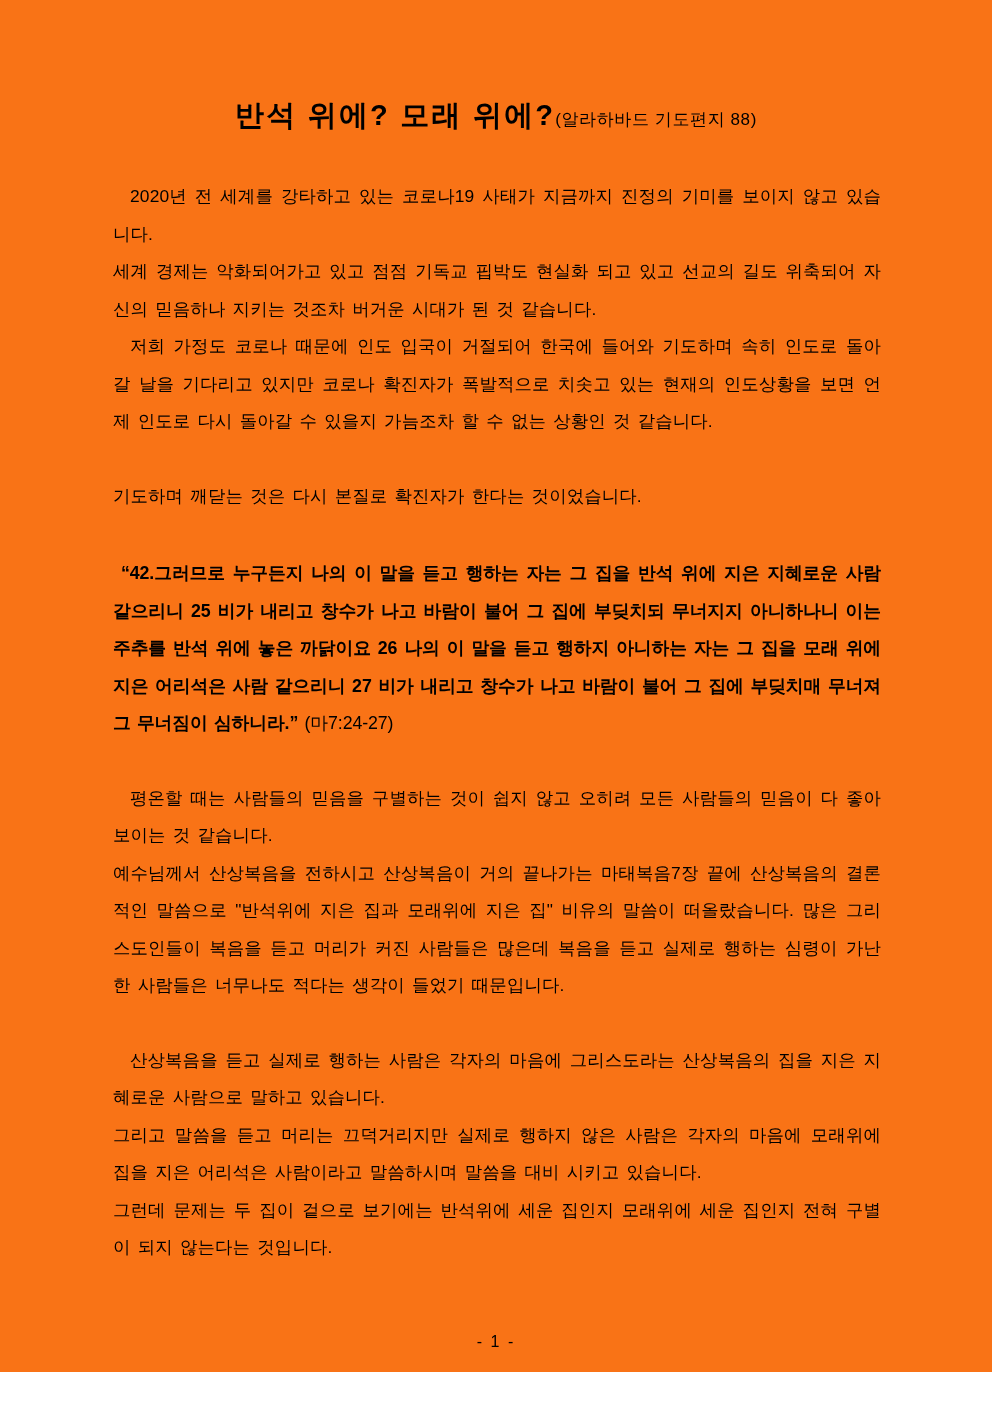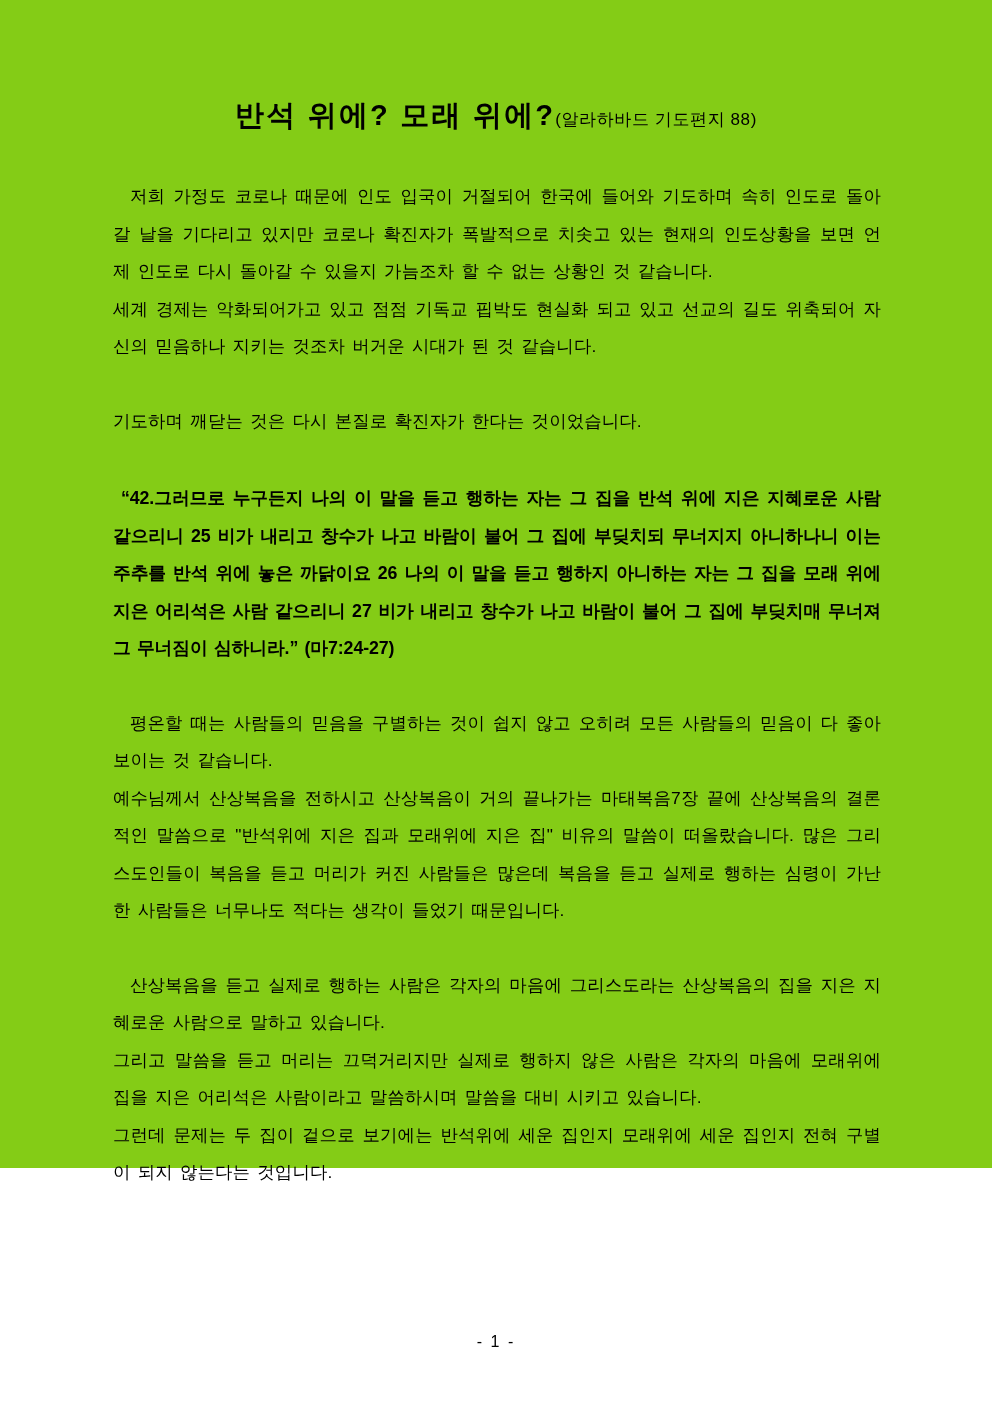--- a/index.html
+++ b/index.html
@@ -13,22 +13,22 @@
     height: 1403px;
     position: relative;
     font-family: "Liberation Sans", "DejaVu Sans", sans-serif;
     color: #000000;
     overflow: hidden;
   }
 
   .page {
     position: relative;
     width: 992px;
-    height: 1168px;
-    background: #84cc16;
+    height: 1372px;
+    background: #f97316;
     box-sizing: border-box;
   }
 
   
   .title-block {
     position: absolute;
     left: 0;
     top: 96px;
     width: 992px;
     text-align: center;
@@ -86,21 +86,21 @@
     text-justify: inter-character;
     text-align-last: left;
     margin: 0;
   }
   .scripture::before {
     content: "";
     display: inline-block;
     width: 8px;
   }
   .ref-plain {
-    font-weight: 700;
+    font-weight: 400;
   }
 
   
   .footer {
     position: absolute;
     left: 0;
     top: 1333px;
     width: 992px;
     text-align: center;
     font-size: 16px;
@@ -112,22 +112,23 @@
 <body>
 
 <div class="page">
 
   <div class="title-block">
     <span class="doc-title">반석 위에? 모래 위에?</span><span class="doc-subtitle">(알라하바드 기도편지 88)</span>
   </div>
 
   <div class="body-area">
 
+    <p class="para indent last-line-left">2020년 전 세계를 강타하고 있는 코로나19 사태가 지금까지 진정의 기미를 보이지 않고 있습니다.</p>
+    <p class="para last-line-left">세계 경제는 악화되어가고 있고 점점 기독교 핍박도 현실화 되고 있고 선교의 길도 위축되어 자신의 믿음하나 지키는 것조차 버거운 시대가 된 것 같습니다.</p>
     <p class="para indent last-line-left">저희 가정도 코로나 때문에 인도 입국이 거절되어 한국에 들어와 기도하며 속히 인도로 돌아갈 날을 기다리고 있지만 코로나 확진자가 폭발적으로 치솟고 있는 현재의 인도상황을 보면 언제 인도로 다시 돌아갈 수 있을지 가늠조차 할 수 없는 상황인 것 같습니다.</p>
-    <p class="para last-line-left">세계 경제는 악화되어가고 있고 점점 기독교 핍박도 현실화 되고 있고 선교의 길도 위축되어 자신의 믿음하나 지키는 것조차 버거운 시대가 된 것 같습니다.</p>
 
     <div class="gap-md"></div>
 
     <p class="para last-line-left">기도하며 깨닫는 것은 다시 본질로 확진자가 한다는 것이었습니다.</p>
 
     <div class="gap-lg"></div>
 
     <p class="scripture"><span>“42.그러므로 누구든지 나의 이 말을 듣고 행하는 자는 그 집을 반석 위에 지은 지혜로운 사람 같으리니 25 비가 내리고 창수가 나고 바람이 불어 그 집에 부딪치되 무너지지 아니하나니 이는 주추를 반석 위에 놓은 까닭이요 26 나의 이 말을 듣고 행하지 아니하는 자는 그 집을 모래 위에 지은 어리석은 사람 같으리니 27 비가 내리고 창수가 나고 바람이 불어 그 집에 부딪치매 무너져 그 무너짐이 심하니라.”</span> <span class="ref-plain">(마7:24-27)</span></p>
 
     <div class="gap-md"></div>

